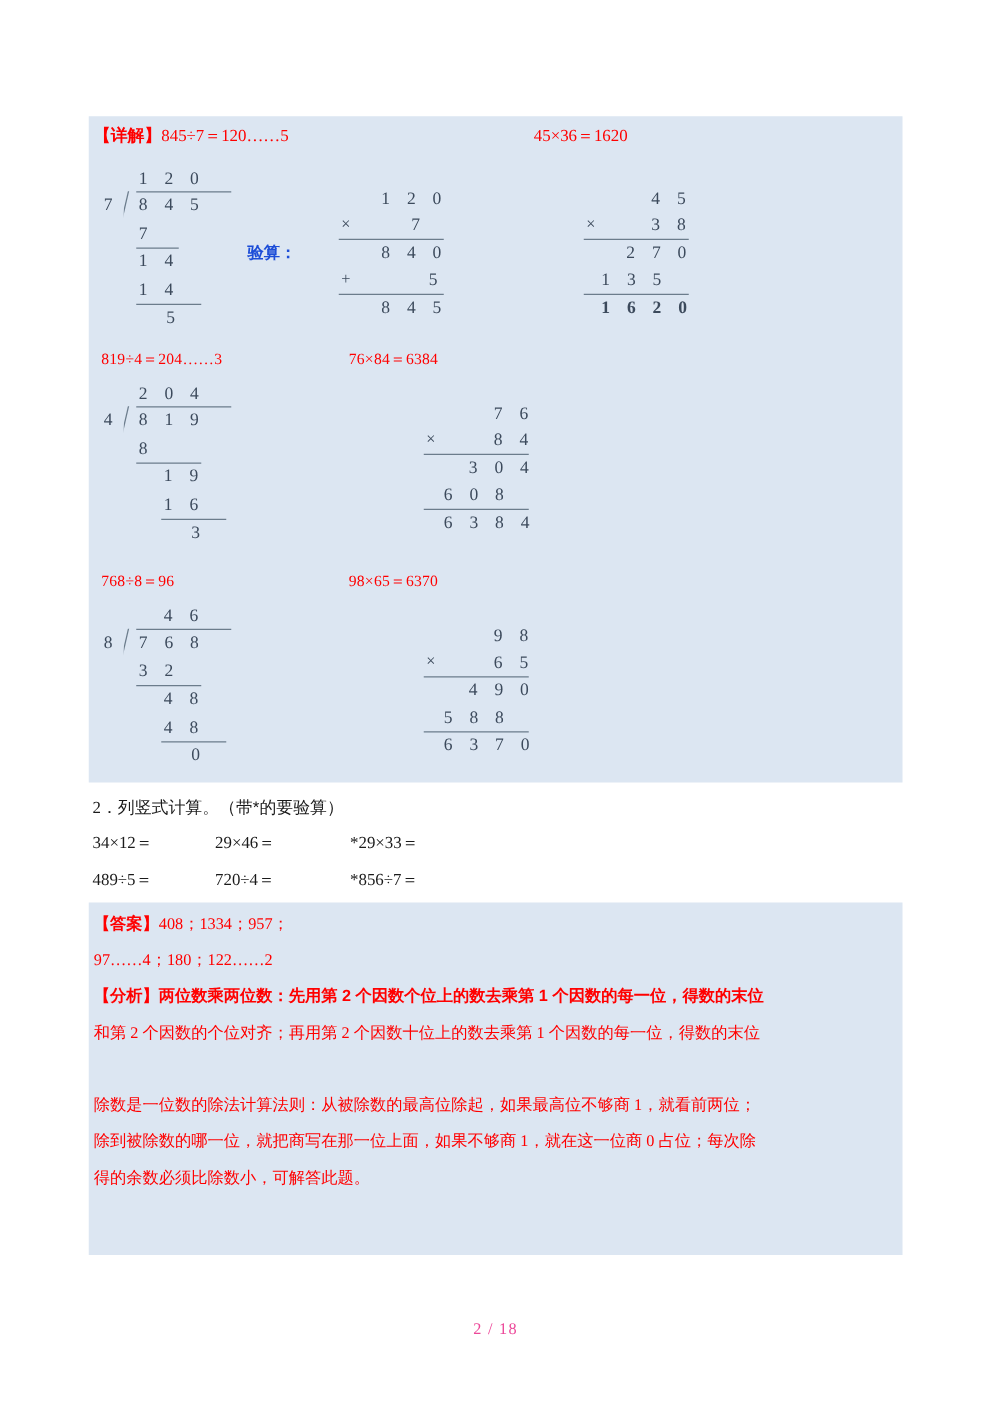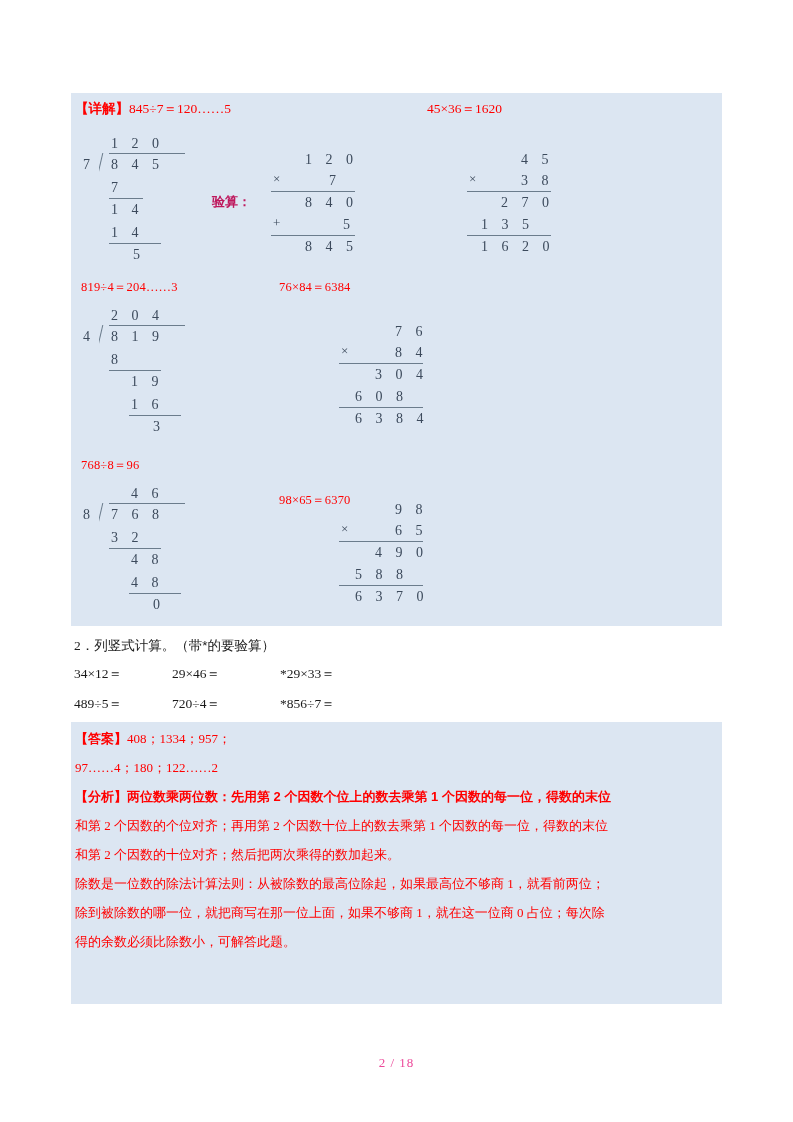--- a/index.html
+++ b/index.html
@@ -92,23 +92,22 @@
   .opsym {
     position: absolute;
     font-size: 13px;
     color: #3c4a5c;
   }
 
   .yanlabel {
     position: absolute;
     font-family: "Liberation Sans", "DejaVu Sans", sans-serif;
     font-weight: bold;
-    color: #be185d;
-    font-size: 13px;
-    margin-left: 14px;
+    color: #1d4ed8;
+    font-size: 13px;
   }
 
   
   .body-line {
     position: absolute;
     font-size: 13.5px;
     line-height: 17px;
     color: #1a1a1a;
     white-space: pre;
   }
@@ -186,21 +185,21 @@
     </div>
 
     <div class="work" style="left:352px; top:40px; width:180px; height:140px;">
       <div class="digits abs" style="left:98px; top:16px;">4 5</div>
       <div class="opsym" style="left:46px; top:38px;">×</div>
       <div class="digits abs" style="left:98px; top:37px;">3 8</div>
       <div class="rowline" style="left:44px; top:58px; width:84px;"></div>
       <div class="digits abs" style="left:78px; top:59px;">2 7 0</div>
       <div class="digits abs" style="left:58px; top:81px;">1 3 5</div>
       <div class="rowline" style="left:44px; top:102px; width:84px;"></div>
-      <div class="digits abs" style="left:58px; top:103px;">1 6 2 0</div>
+      <div class="digits abs" style="left:58px; top:103px;font-weight:bold;">1 6 2 0</div>
     </div>
 
     <div class="abs eqlabel" style="left:10px;  top:186px;">819÷4＝204……3</div>
     <div class="abs eqlabel" style="left:208px; top:186px;">76×84＝6384</div>
 
     <div class="work" style="left:4px; top:212px; width:180px; height:140px;">
       <div class="digits abs" style="left:36px; top:0px;">2 0 4</div>
       <div class="divbar" style="left:34px; top:20px; width:76px;"></div>
       <div class="divhook" style="left:24px; top:20px;"></div>
       <div class="digits abs" style="left:8px;  top:21px;">4</div>
@@ -218,21 +217,21 @@
       <div class="opsym" style="left:58px; top:38px;">×</div>
       <div class="digits abs" style="left:112px; top:37px;">8 4</div>
       <div class="rowline" style="left:56px; top:58px; width:84px;"></div>
       <div class="digits abs" style="left:92px; top:59px;">3 0 4</div>
       <div class="digits abs" style="left:72px; top:81px;">6 0 8</div>
       <div class="rowline" style="left:56px; top:102px; width:84px;"></div>
       <div class="digits abs" style="left:72px; top:103px;">6 3 8 4</div>
     </div>
 
     <div class="abs eqlabel" style="left:10px;  top:364px;">768÷8＝96</div>
-    <div class="abs eqlabel" style="left:208px; top:364px;margin-top:35px;">98×65＝6370</div>
+    <div class="abs eqlabel" style="left:208px; top:364px;">98×65＝6370</div>
 
     <div class="work" style="left:4px; top:390px; width:180px; height:140px;">
       <div class="digits abs" style="left:56px; top:0px;">4 6</div>
       <div class="divbar" style="left:34px; top:20px; width:76px;"></div>
       <div class="divhook" style="left:24px; top:20px;"></div>
       <div class="digits abs" style="left:8px;  top:21px;">8</div>
       <div class="digits abs" style="left:36px; top:21px;">7 6 8</div>
       <div class="digits abs" style="left:36px; top:44px;">3 2</div>
       <div class="rowline" style="left:34px; top:65px; width:52px;"></div>
       <div class="digits abs" style="left:56px; top:66px;">4 8</div>
@@ -266,21 +265,20 @@
 
   <div class="shade-box" id="answer-box">
 
     <div class="ans-line" style="left:4px; top:9px;"><span class="tagcn">【答案】</span><span>408；1334；957；</span></div>
 
     <div class="ans-line" style="left:4px; top:38px;">97……4；180；122……2</div>
 
     <div class="ans-line" style="left:4px; top:67px;"><span class="tagcn">【分析】</span><span class="cn">两位数乘两位数：先用第 2 个因数个位上的数去乘第 1 个因数的每一位，得数的末位</span></div>
 
     <div class="ans-line cn" style="left:4px; top:96px;">和第 2 个因数的个位对齐；再用第 2 个因数十位上的数去乘第 1 个因数的每一位，得数的末位</div>
-    <div class="ans-line cn" style="left:4px; top:125px;">和第 2 个因数的十位对齐；然后把两次乘得的数加起来。</div>
     <div class="ans-line cn" style="left:4px; top:154px;text-align:center;">除数是一位数的除法计算法则：从被除数的最高位除起，如果最高位不够商 1，就看前两位；</div>
     <div class="ans-line cn" style="left:4px; top:183px;">除到被除数的哪一位，就把商写在那一位上面，如果不够商 1，就在这一位商 0 占位；每次除</div>
     <div class="ans-line cn" style="left:4px; top:212px;">得的余数必须比除数小，可解答此题。</div>
 
   </div>
 
   <div id="footer">
     <span>2 / 18</span>
   </div>
 

